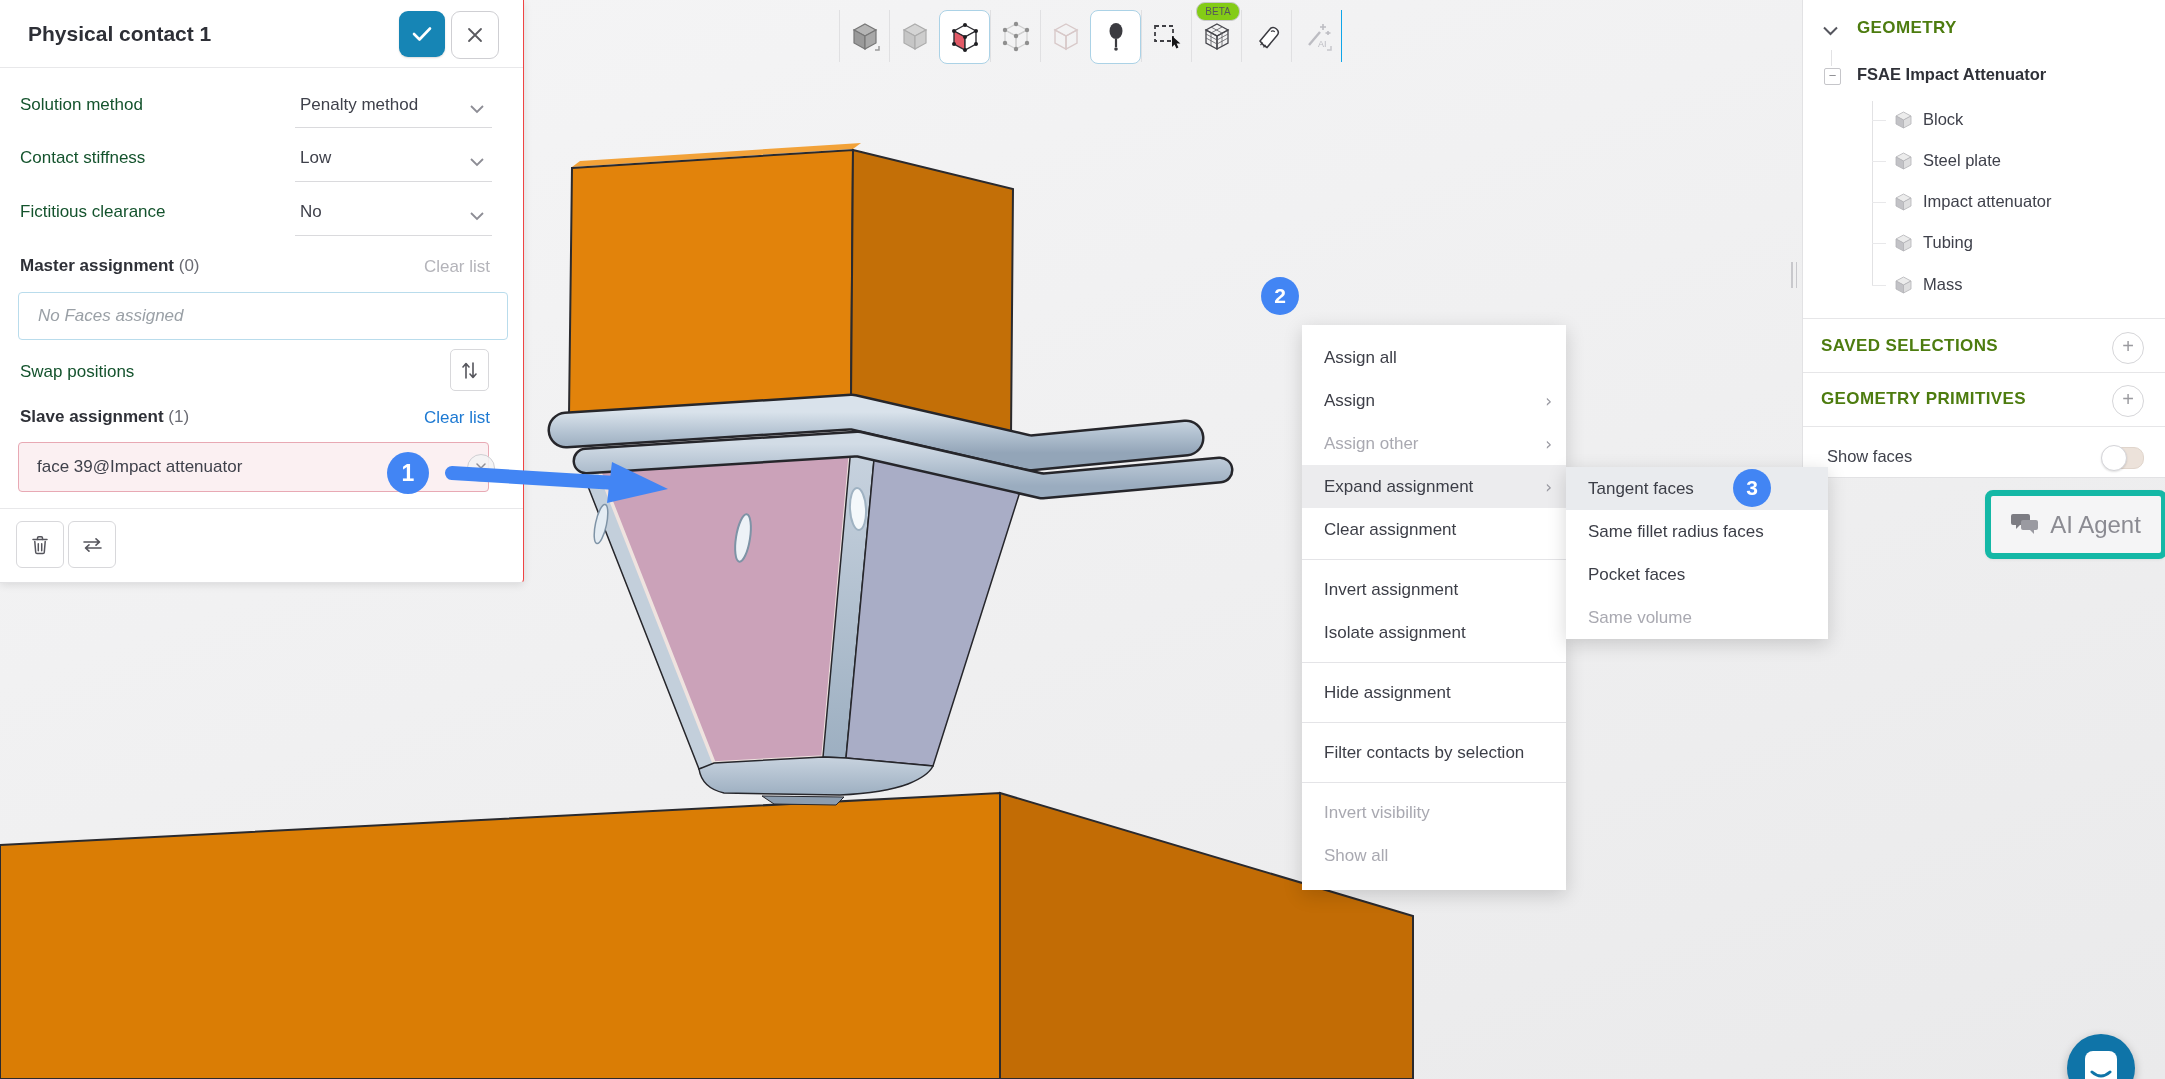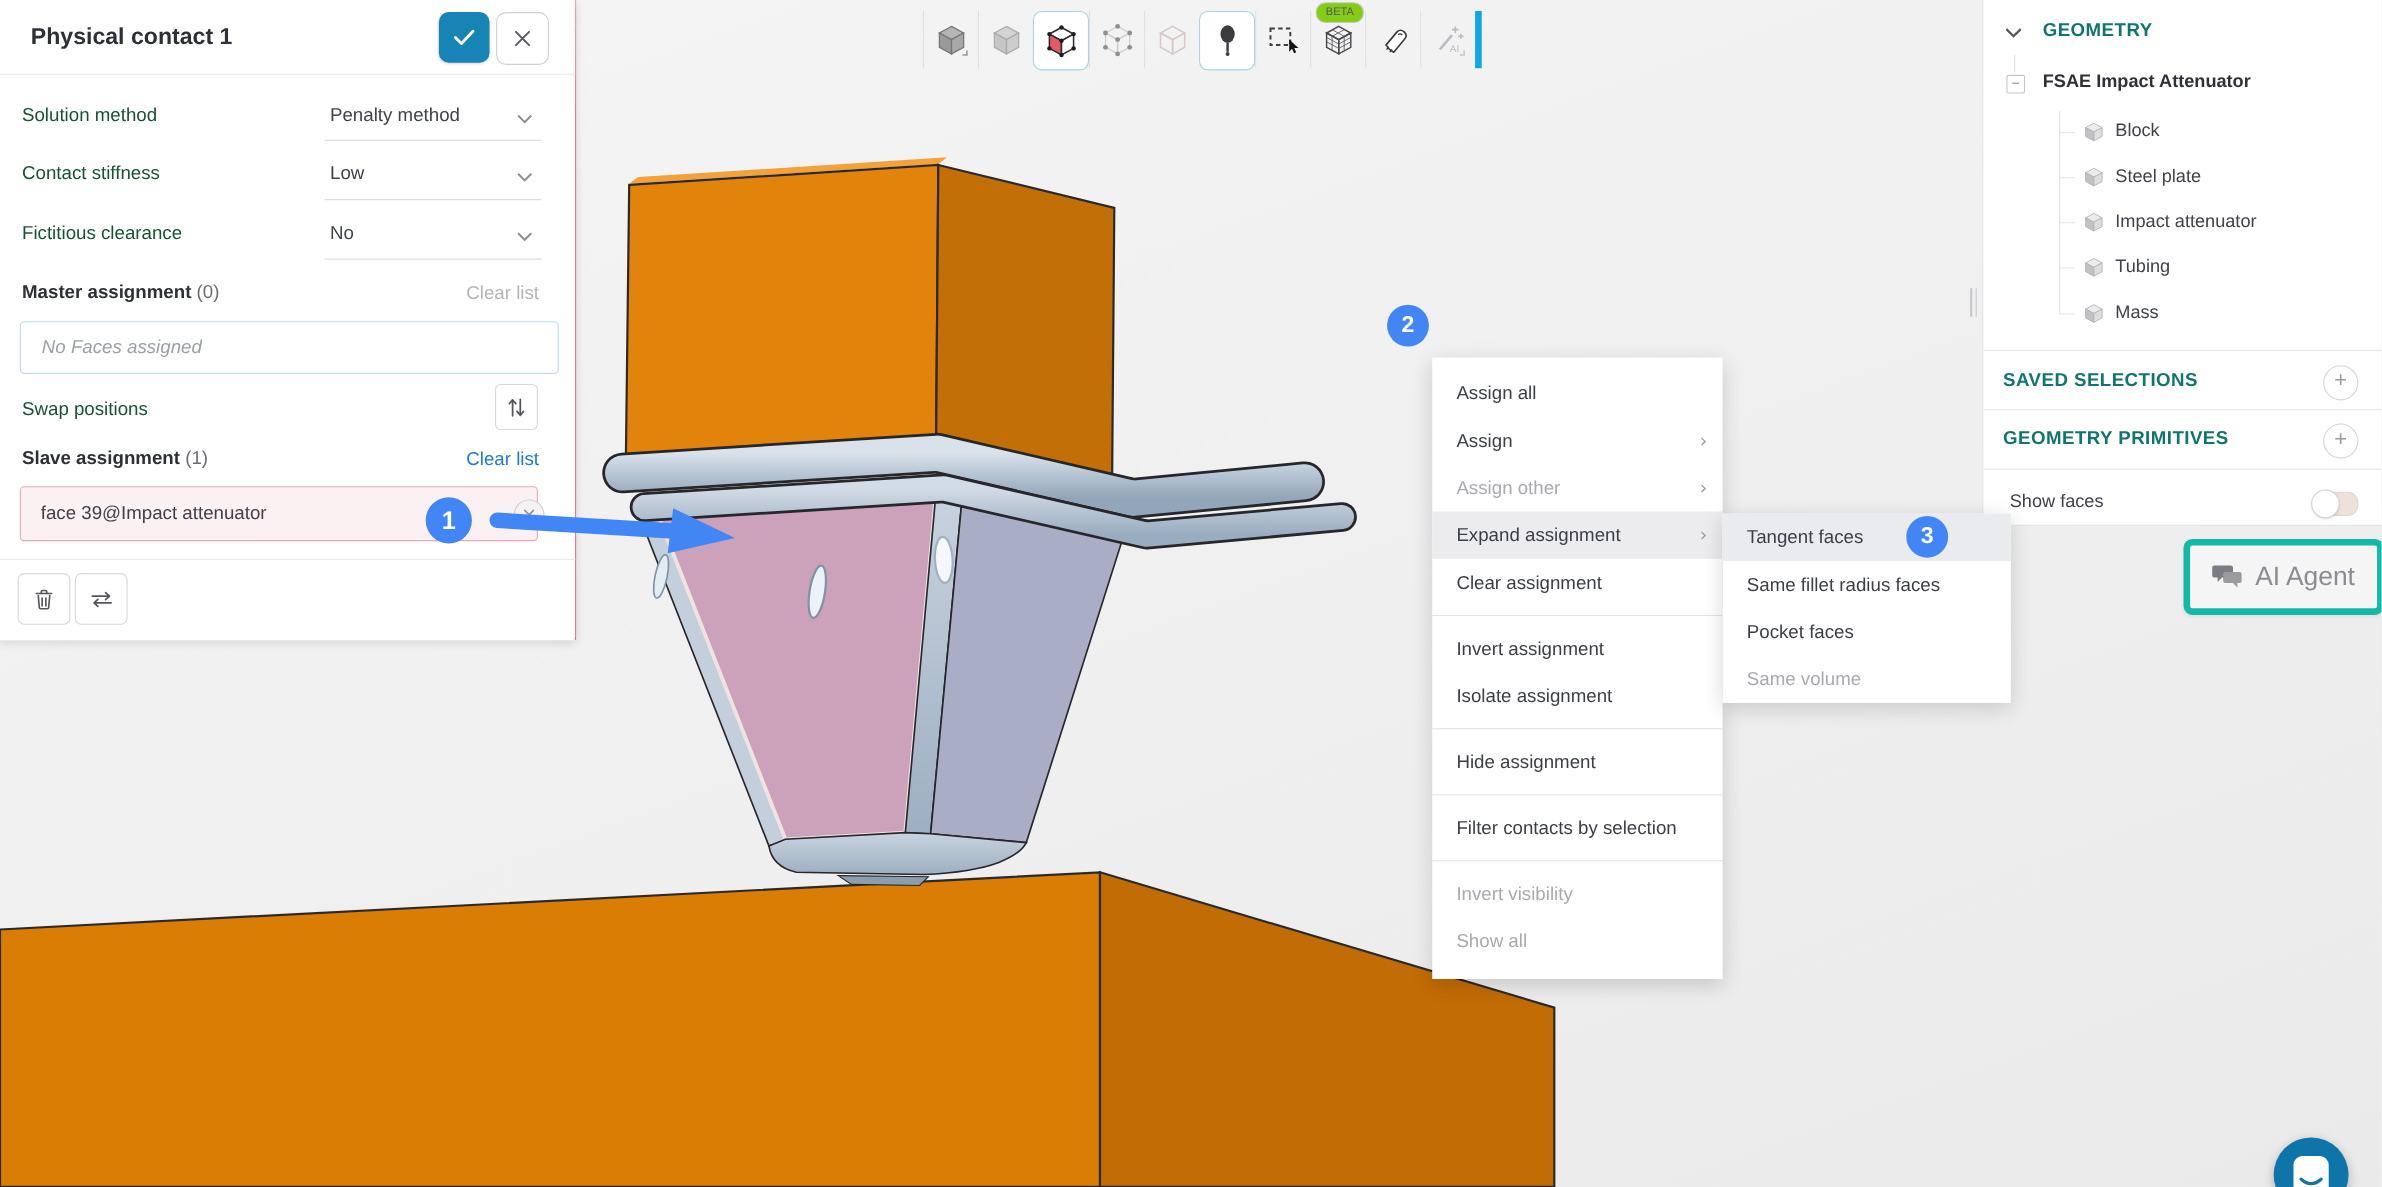--- a/index.html
+++ b/index.html
@@ -4,21 +4,21 @@
 <style>
   html,body{margin:0;padding:0;}
   body{width:2165px;height:1079px;overflow:hidden;position:relative;
        font-family:"Liberation Sans","DejaVu Sans",sans-serif;background:#f0f0f1;}
   .abs{position:absolute;}
   
   #viewport{left:0;top:0;width:2165px;height:1079px;background:linear-gradient(160deg,#f5f5f6 0%,#efeff0 55%,#eaeaeb 100%);}
   
   #toolbar{left:839px;top:10px;height:52px;display:flex;z-index:20;}
   .tcell{width:49px;height:52px;display:flex;align-items:center;justify-content:center;border-left:1px solid #e0e0e2;position:relative;}
-  .tcell:last-child{border-right:6px solid #0ea5e9;}
+  .tcell:last-child{border-right:1px solid #0ea5e9;}
   .tcell.active{background:#fff;border:1px solid #abd2e6;border-radius:8px;}
   .beta-pill{position:absolute;left:1196px;top:2px;width:42px;height:17px;background:#84cc16;border:1px solid #c9c9cd;
      border-radius:9px;font-size:10px;font-weight:normal;color:#55555c;display:flex;align-items:center;justify-content:center;z-index:21;}
   
   #left-panel{left:0;top:0;width:523px;height:582px;background:#fff;border-right:1px solid #ef4444;
      border-bottom:1px solid #e2e2e4;border-radius:0 0 4px 0;box-shadow:0 2px 8px rgba(0,0,0,.10);z-index:30;}
   .panel-title{position:absolute;left:28px;top:22px;font-size:21px;font-weight:bold;color:#2e3037;}
   .btn-confirm{position:absolute;left:399px;top:11px;width:46px;height:46px;background:#1685B5;border-radius:9px;
      display:flex;align-items:center;justify-content:center;box-shadow:0 1px 2px rgba(0,0,0,.15);}
   .btn-close{position:absolute;left:451px;top:11px;width:46px;height:46px;background:#fff;border:1px solid #cfcfd3;
@@ -50,21 +50,21 @@
   #sub-menu{left:1566px;top:467px;width:262px;padding:0;z-index:41;}
   .menu-item{height:43px;display:flex;align-items:center;padding:0 14px 0 22px;font-size:17px;color:#3c3e47;cursor:default;}
   .menu-item.disabled{color:#a9a9b1;}
   .menu-item.hl{background:#ececee;}
   .menu-item.hl2{background:#e9ebee;}
   .sub-arrow{margin-left:auto;color:#9a9aa2;font-size:17px;font-family:"DejaVu Sans",sans-serif;}
   .menu-div{height:1px;background:#e4e4e7;margin:8px 0;}
   
   #right-panel{left:1802px;top:0;width:363px;height:477px;background:#fff;border-left:1px solid #e2e2e4;
      border-bottom:1px solid #e2e2e4;z-index:10;}
-  .rp-header{position:absolute;font-size:17px;font-weight:bold;color:#0f766e;letter-spacing:.4px;}
+  .rp-header{position:absolute;font-size:17px;font-weight:bold;color:#4d7c0f;letter-spacing:.4px;}
   .tree-label{position:absolute;font-size:16.5px;color:#3f414b;}
   .tree-bold{position:absolute;font-size:16.5px;font-weight:bold;color:#2f3138;}
   .vline{position:absolute;width:1px;background:#e2e2e4;}
   .tick{position:absolute;height:1px;background:#e8e8ea;}
   .exp-box{position:absolute;left:21px;top:68px;width:15px;height:15px;border:1px solid #c6c6ca;border-radius:2px;
      color:#8a8a8f;font-size:13px;line-height:13px;text-align:center;background:#fff;}
   .plus-btn{position:absolute;left:309px;width:30px;height:30px;border:1px solid #d6d6d9;border-radius:50%;
      color:#9a9a9f;font-size:20px;line-height:27px;text-align:center;background:#fff;}
   .rp-div{position:absolute;left:0;width:363px;height:1px;background:#e6e6e8;}
   .toggle{position:absolute;left:299px;top:447px;width:40px;height:20px;border-radius:10px;background:#ece2da;border:1px solid #e0d5cc;}

